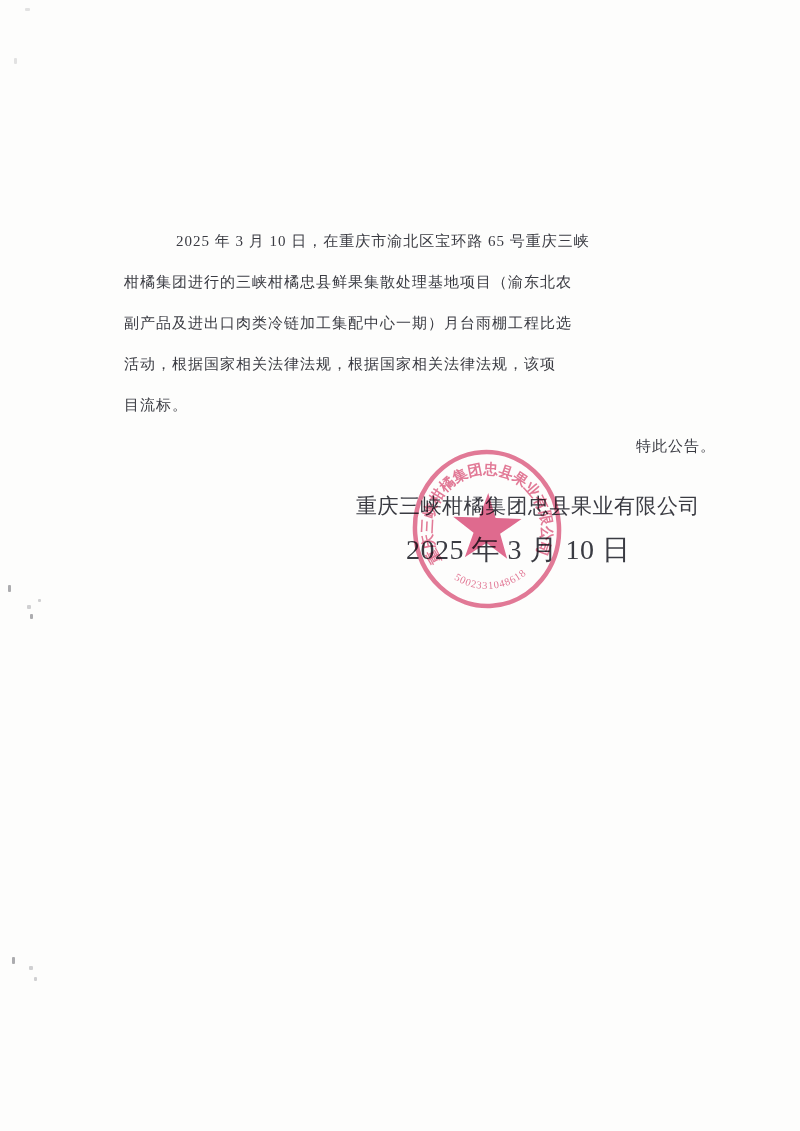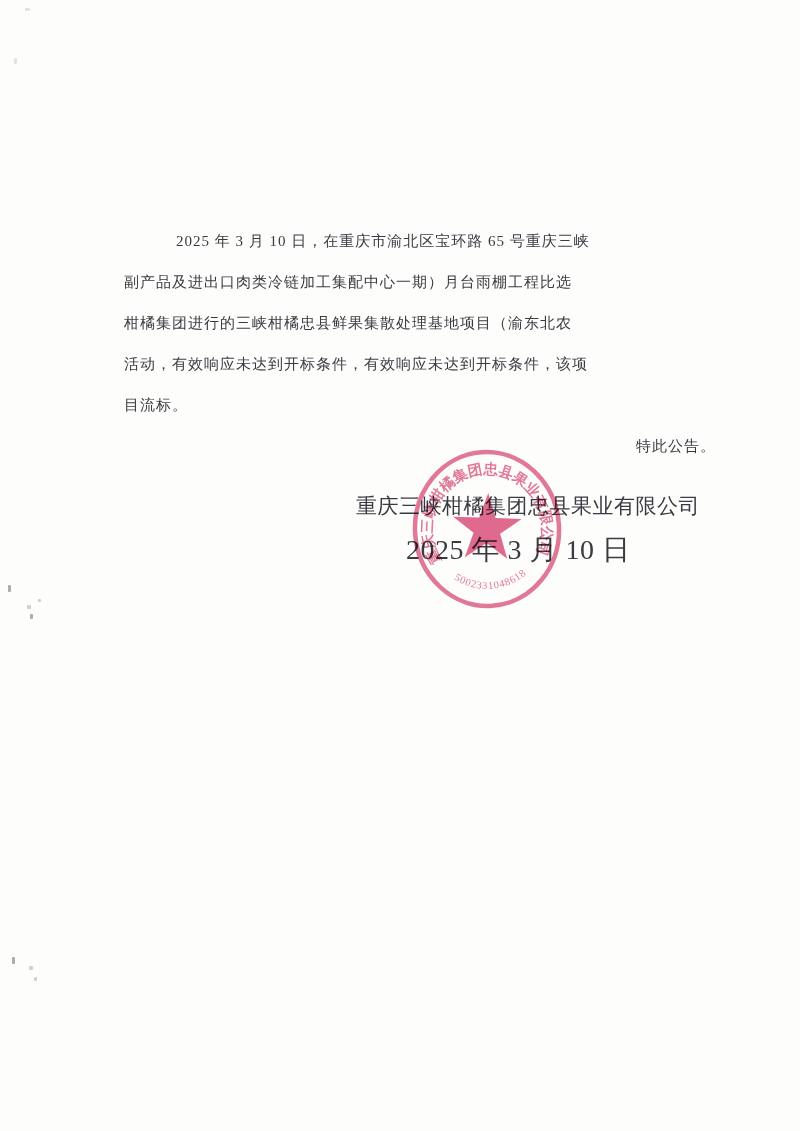--- a/index.html
+++ b/index.html
@@ -84,23 +84,23 @@
   .sp-c{opacity:0.18;}
 </style>
 </head>
 <body>
 
 <div class="page">
 
 
   <div class="doc-body">
     <div class="line indent1">2025 年 3 月 10 日，在重庆市渝北区宝环路 65 号重庆三峡</div>
+    <div class="line">柑橘集团进行的三峡柑橘忠县鲜果集散处理基地项目（渝东北农</div>
     <div class="line">副产品及进出口肉类冷链加工集配中心一期）月台雨棚工程比选</div>
-    <div class="line">柑橘集团进行的三峡柑橘忠县鲜果集散处理基地项目（渝东北农</div>
-    <div class="line">活动，有效响应未达到开标条件，有效响应未达到开标条件，该项</div>
+    <div class="line">活动，根据国家相关法律法规，根据国家相关法律法规，该项</div>
     <div class="line">目流标。</div>
     <div class="line indent2">特此公告。</div>
   </div>
 
   <div class="sig-company">重庆三峡柑橘集团忠县果业有限公司</div>
   <div class="sig-date">2025 年 3 月 10 日</div>
 
   <svg class="seal" viewBox="-80 -86 160 172" aria-hidden="true">
     <defs>
       <path id="sealTopArc" d="M -46.6,29.1 A 55,55 0 1 1 46.6,29.1" fill="none"></path>

